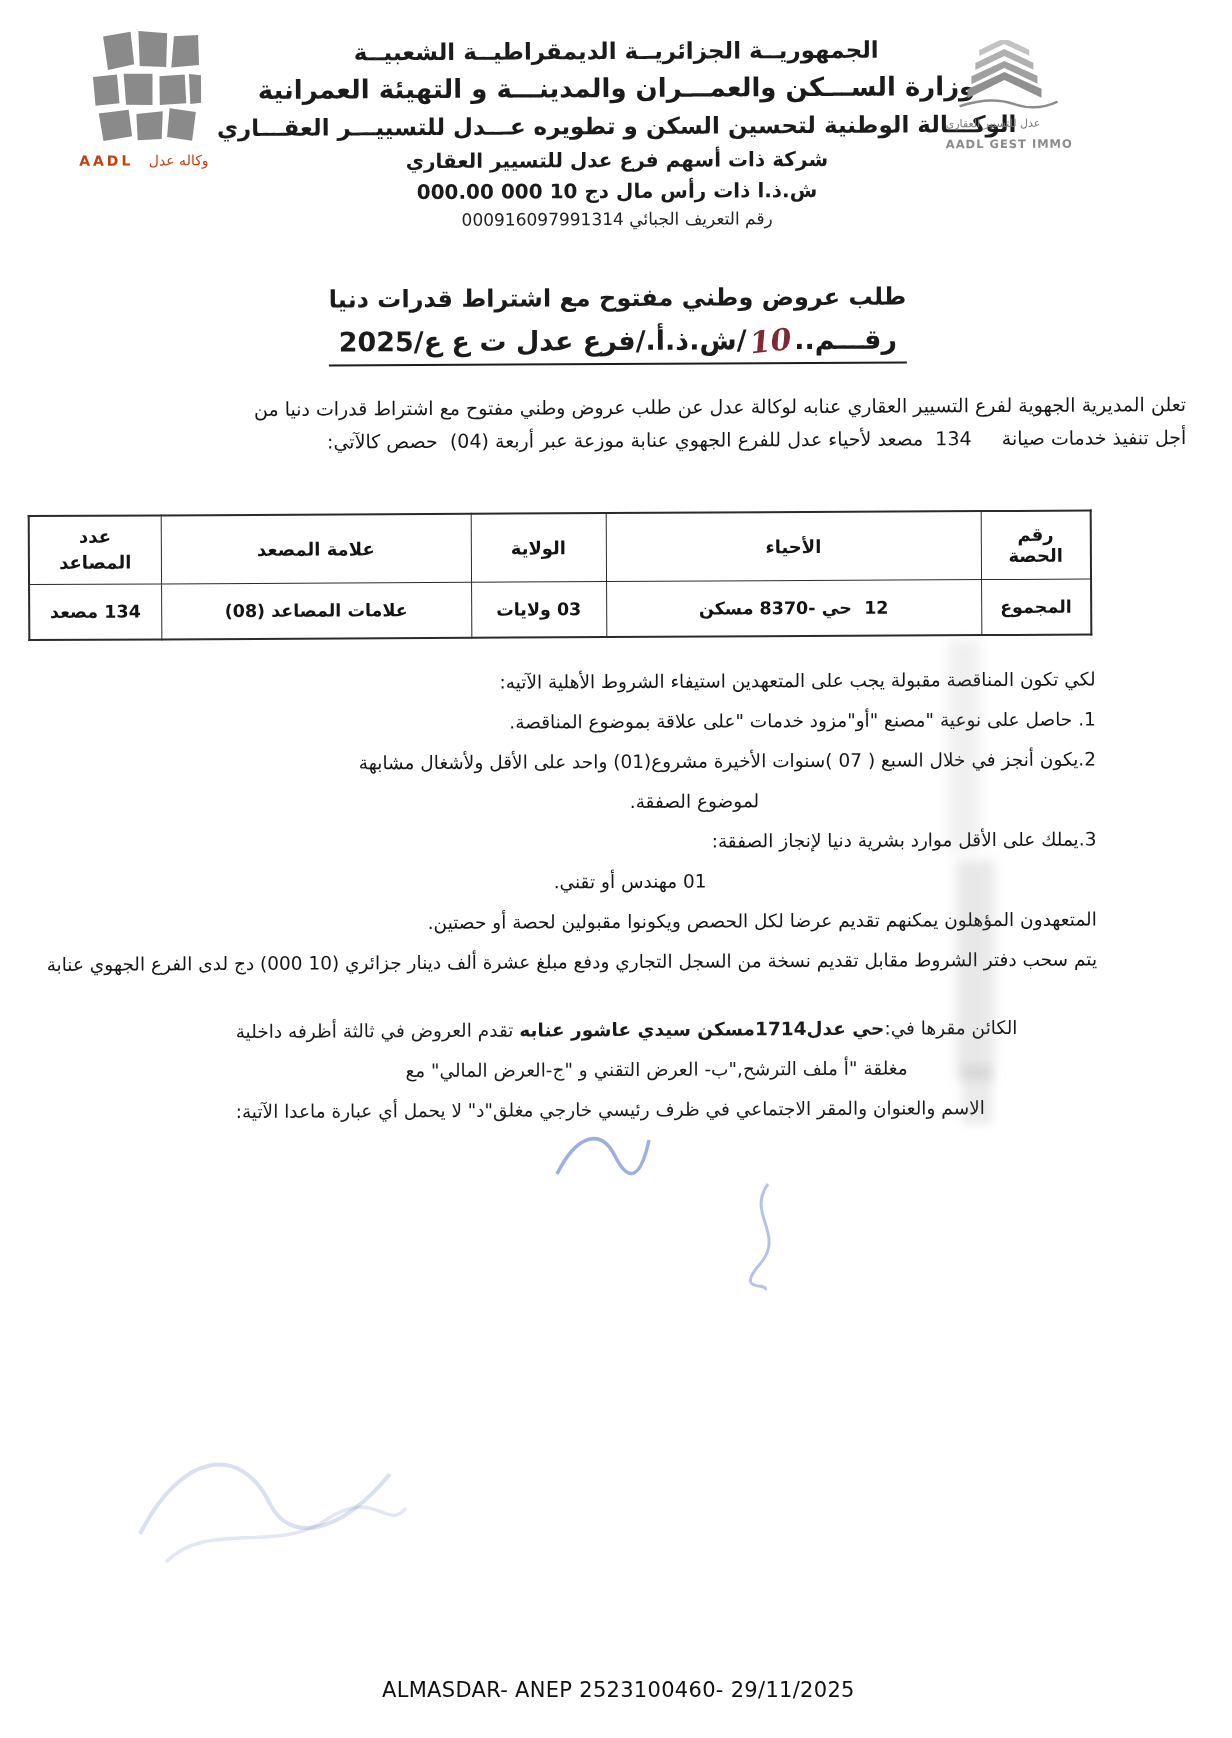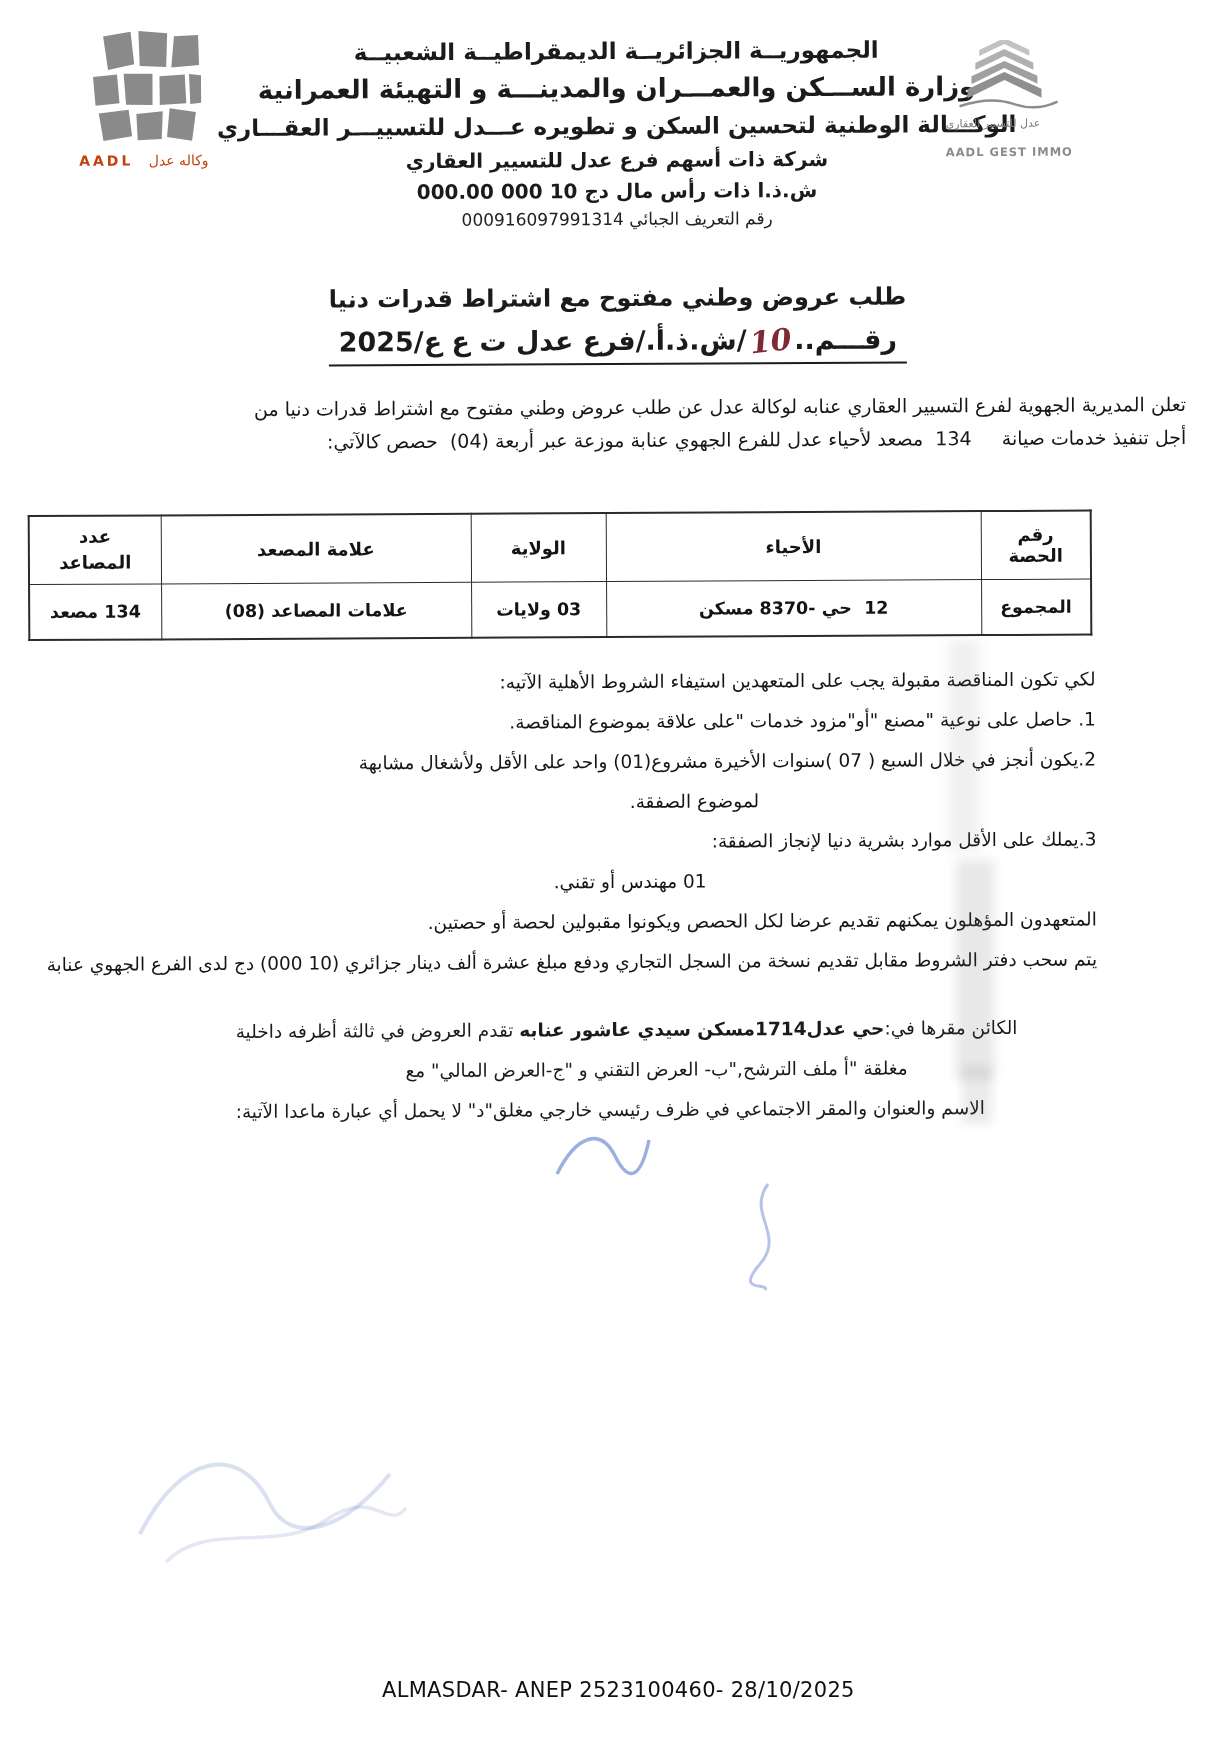--- a/index.html
+++ b/index.html
@@ -22,21 +22,21 @@
   .hdr .h3{font-size:20px;font-weight:700;line-height:32px;}
   .hdr .h4{font-size:20px;font-weight:700;line-height:30px;}
   .hdr .h5{font-size:17px;font-weight:400;line-height:26px;color:#222;}
 
   
   .logo-left{position:absolute;left:68px;top:26px;width:150px;text-align:center;}
   .logo-left .cap{margin-top:2px;font-size:14px;color:#c2410c;direction:ltr;letter-spacing:1px;}
   .logo-left .cap .lat{letter-spacing:3px;font-weight:600;margin-right:10px;}
   .logo-right{position:absolute;left:945px;top:42px;width:150px;text-align:left;}
   .logo-right .cap-ar{font-size:11px;color:#7a7a7a;margin-top:1px;}
-  .logo-right .cap-lat{font-size:11.5px;color:#8b8b8b;font-weight:700;letter-spacing:1px;margin-top:15px;direction:ltr;}
+  .logo-right .cap-lat{font-size:11.5px;color:#8b8b8b;font-weight:700;letter-spacing:1px;margin-top:7px;direction:ltr;}
 
   
   .title-block{text-align:center;direction:rtl;margin-top:48px;}
   .t1{font-size:24px;font-weight:700;line-height:36px;}
   .t2{margin-top:6px;}
   .t2 .ref{
     display:inline-block;font-size:27px;font-weight:700;
     border-bottom:2.5px solid #1d1d1d;padding:0 10px 6px;
   }
   .hand{
@@ -204,21 +204,21 @@
 
     <div class="addr">
       <div class="a1">
         <span>الكائن مقرها في:</span><b>حي عدل1714مسكن سيدي عاشور عنابه</b><span> تقدم العروض في ثالثة أظرفه داخلية</span>
       </div>
       <div class="a2">مغلقة "أ ملف الترشح,"ب- العرض التقني و "ج-العرض المالي" مع</div>
       <div class="a3">الاسم والعنوان والمقر الاجتماعي في ظرف رئيسي خارجي مغلق"د" لا يحمل أي عبارة ماعدا الآتية:</div>
     </div>
   </div>
 
-  <div class="footer">ALMASDAR- ANEP 2523100460- 28/10/2025</div>
+  <div class="footer">ALMASDAR- ANEP 2523100460- 29/11/2025</div>
 
   <div class="smudge sm1"></div>
   <div class="smudge sm2"></div>
   <div class="smudge sm3"></div>
 
   <svg class="penmark" style="left:545px;top:1116px;" width="115" height="72" viewBox="0 0 115 72">
     <path d="M12 58 C 32 18, 56 12, 70 40 S 96 62, 104 24" stroke="#5b79c9" stroke-width="3.5" fill="none" opacity="0.6"></path>
   </svg>
   <svg class="penmark" style="left:738px;top:1178px;" width="56" height="118" viewBox="0 0 56 118">
     <path d="M30 6 C 8 36, 48 56, 22 86 S 32 104, 27 112" stroke="#5b79c9" stroke-width="3" fill="none" opacity="0.45"></path>

